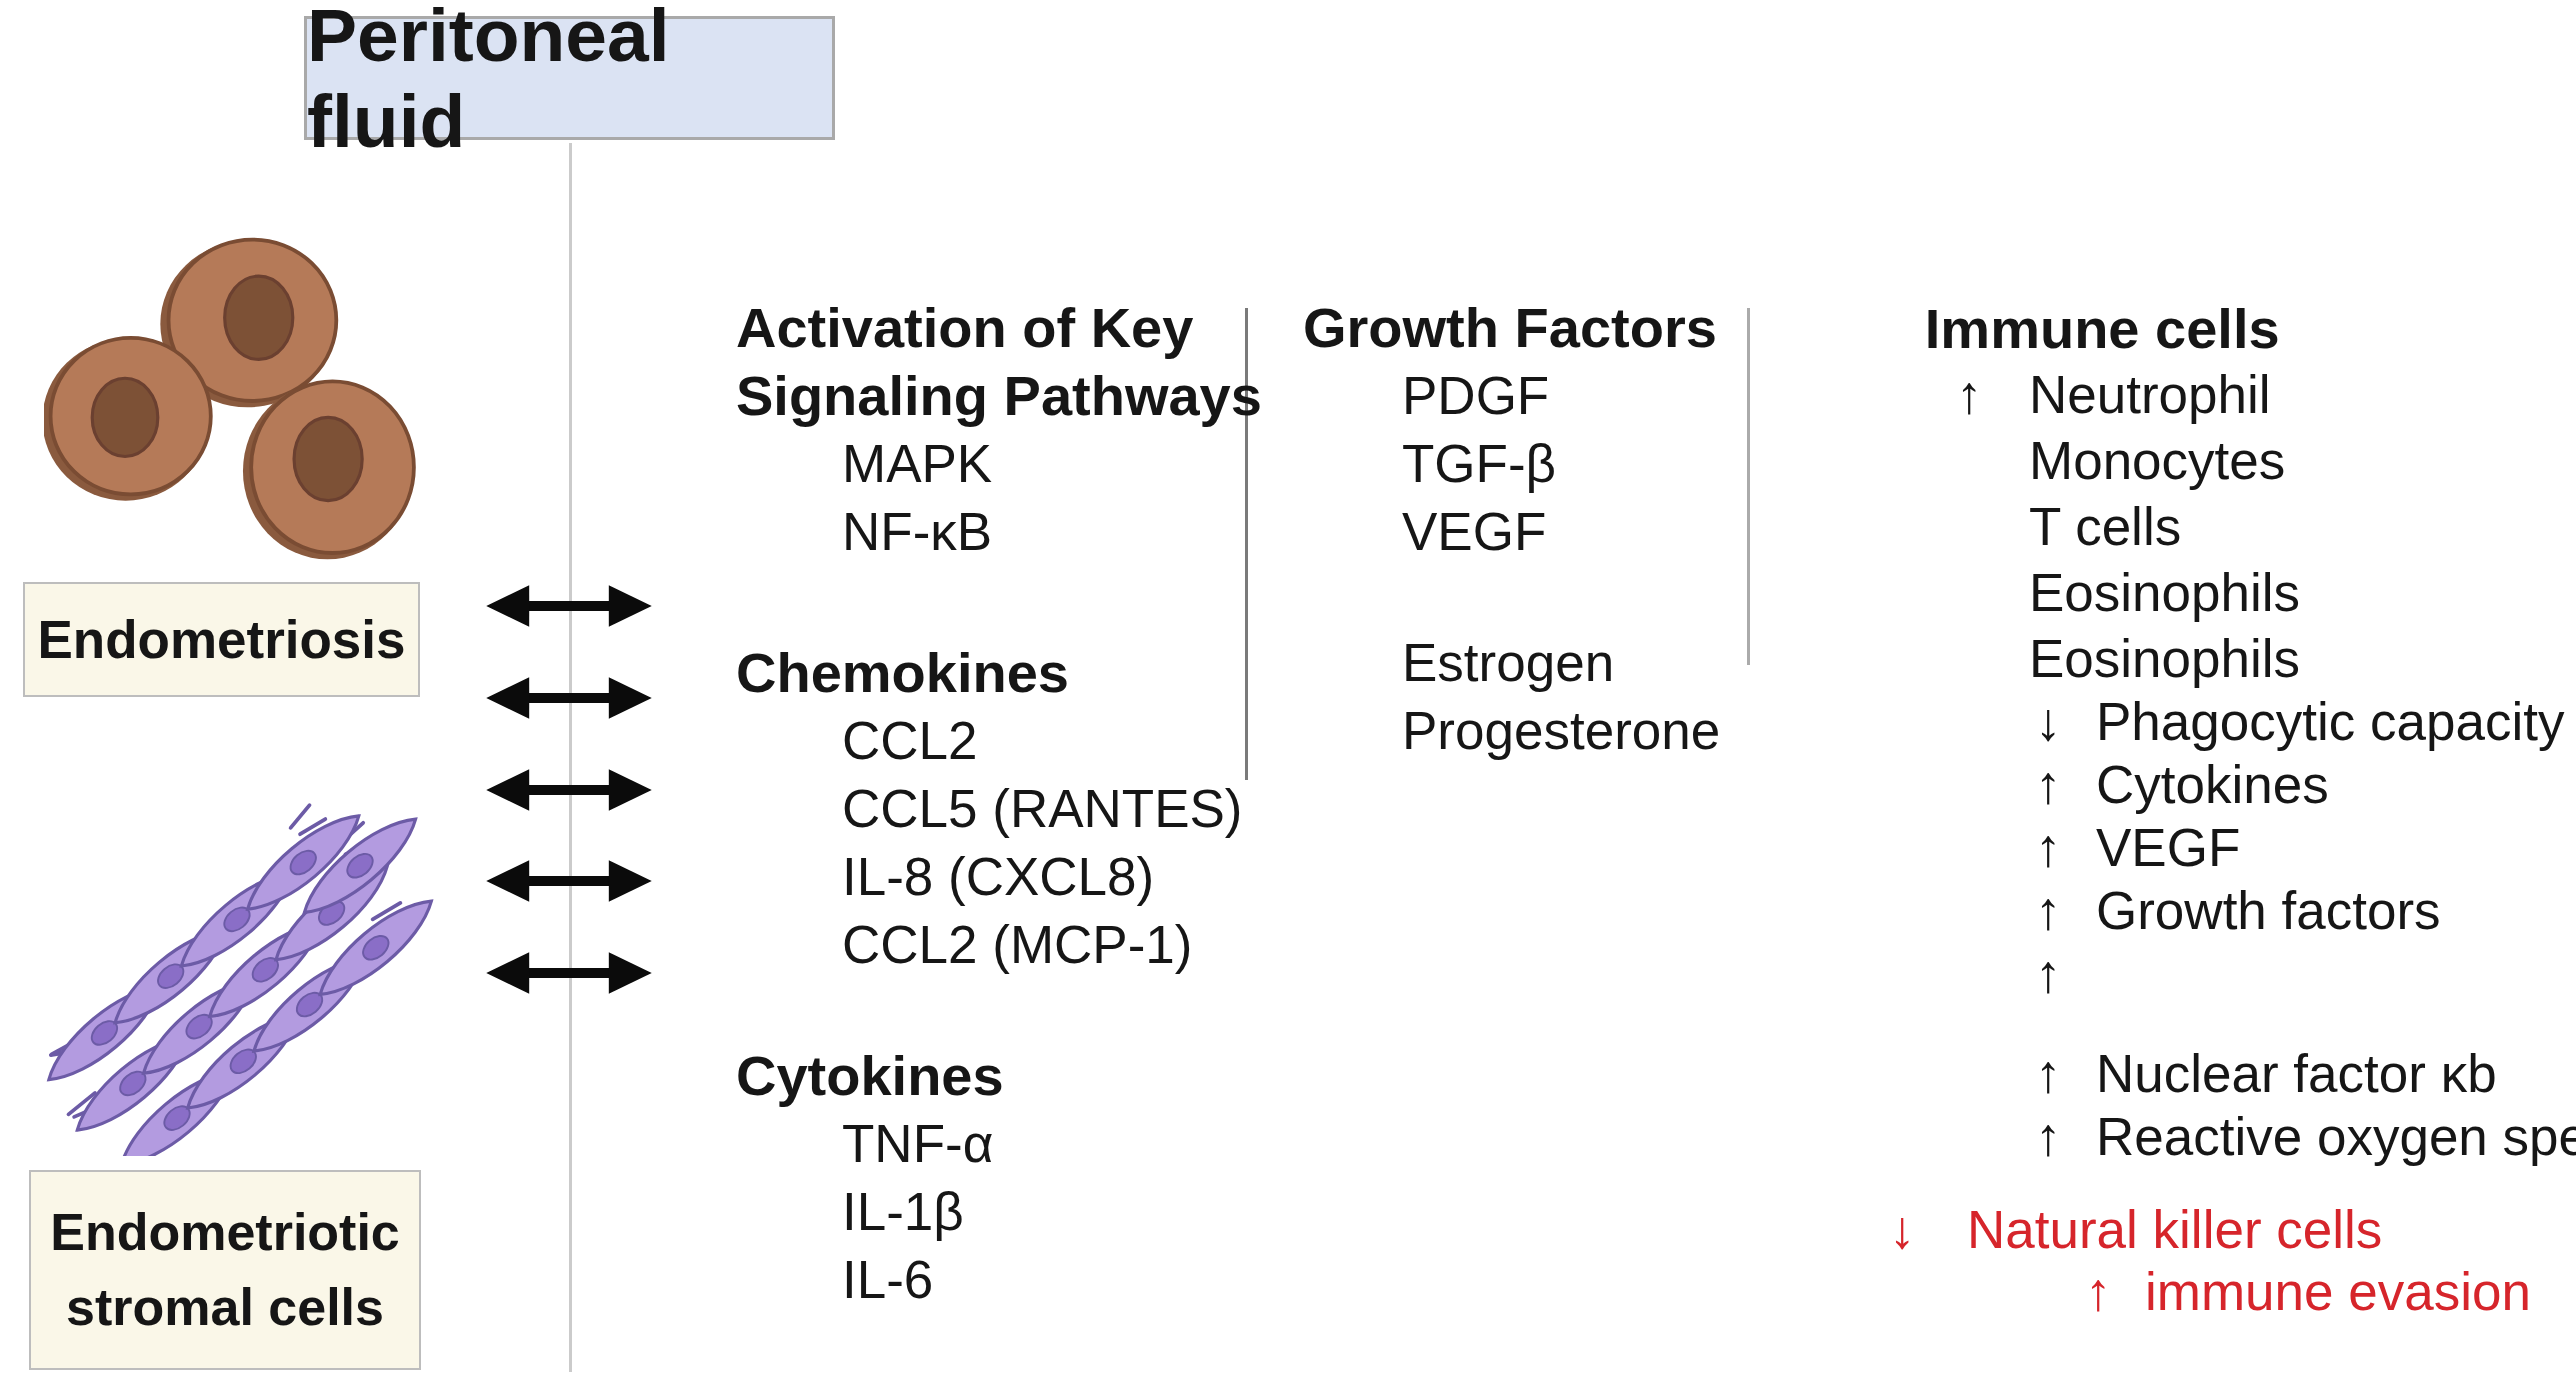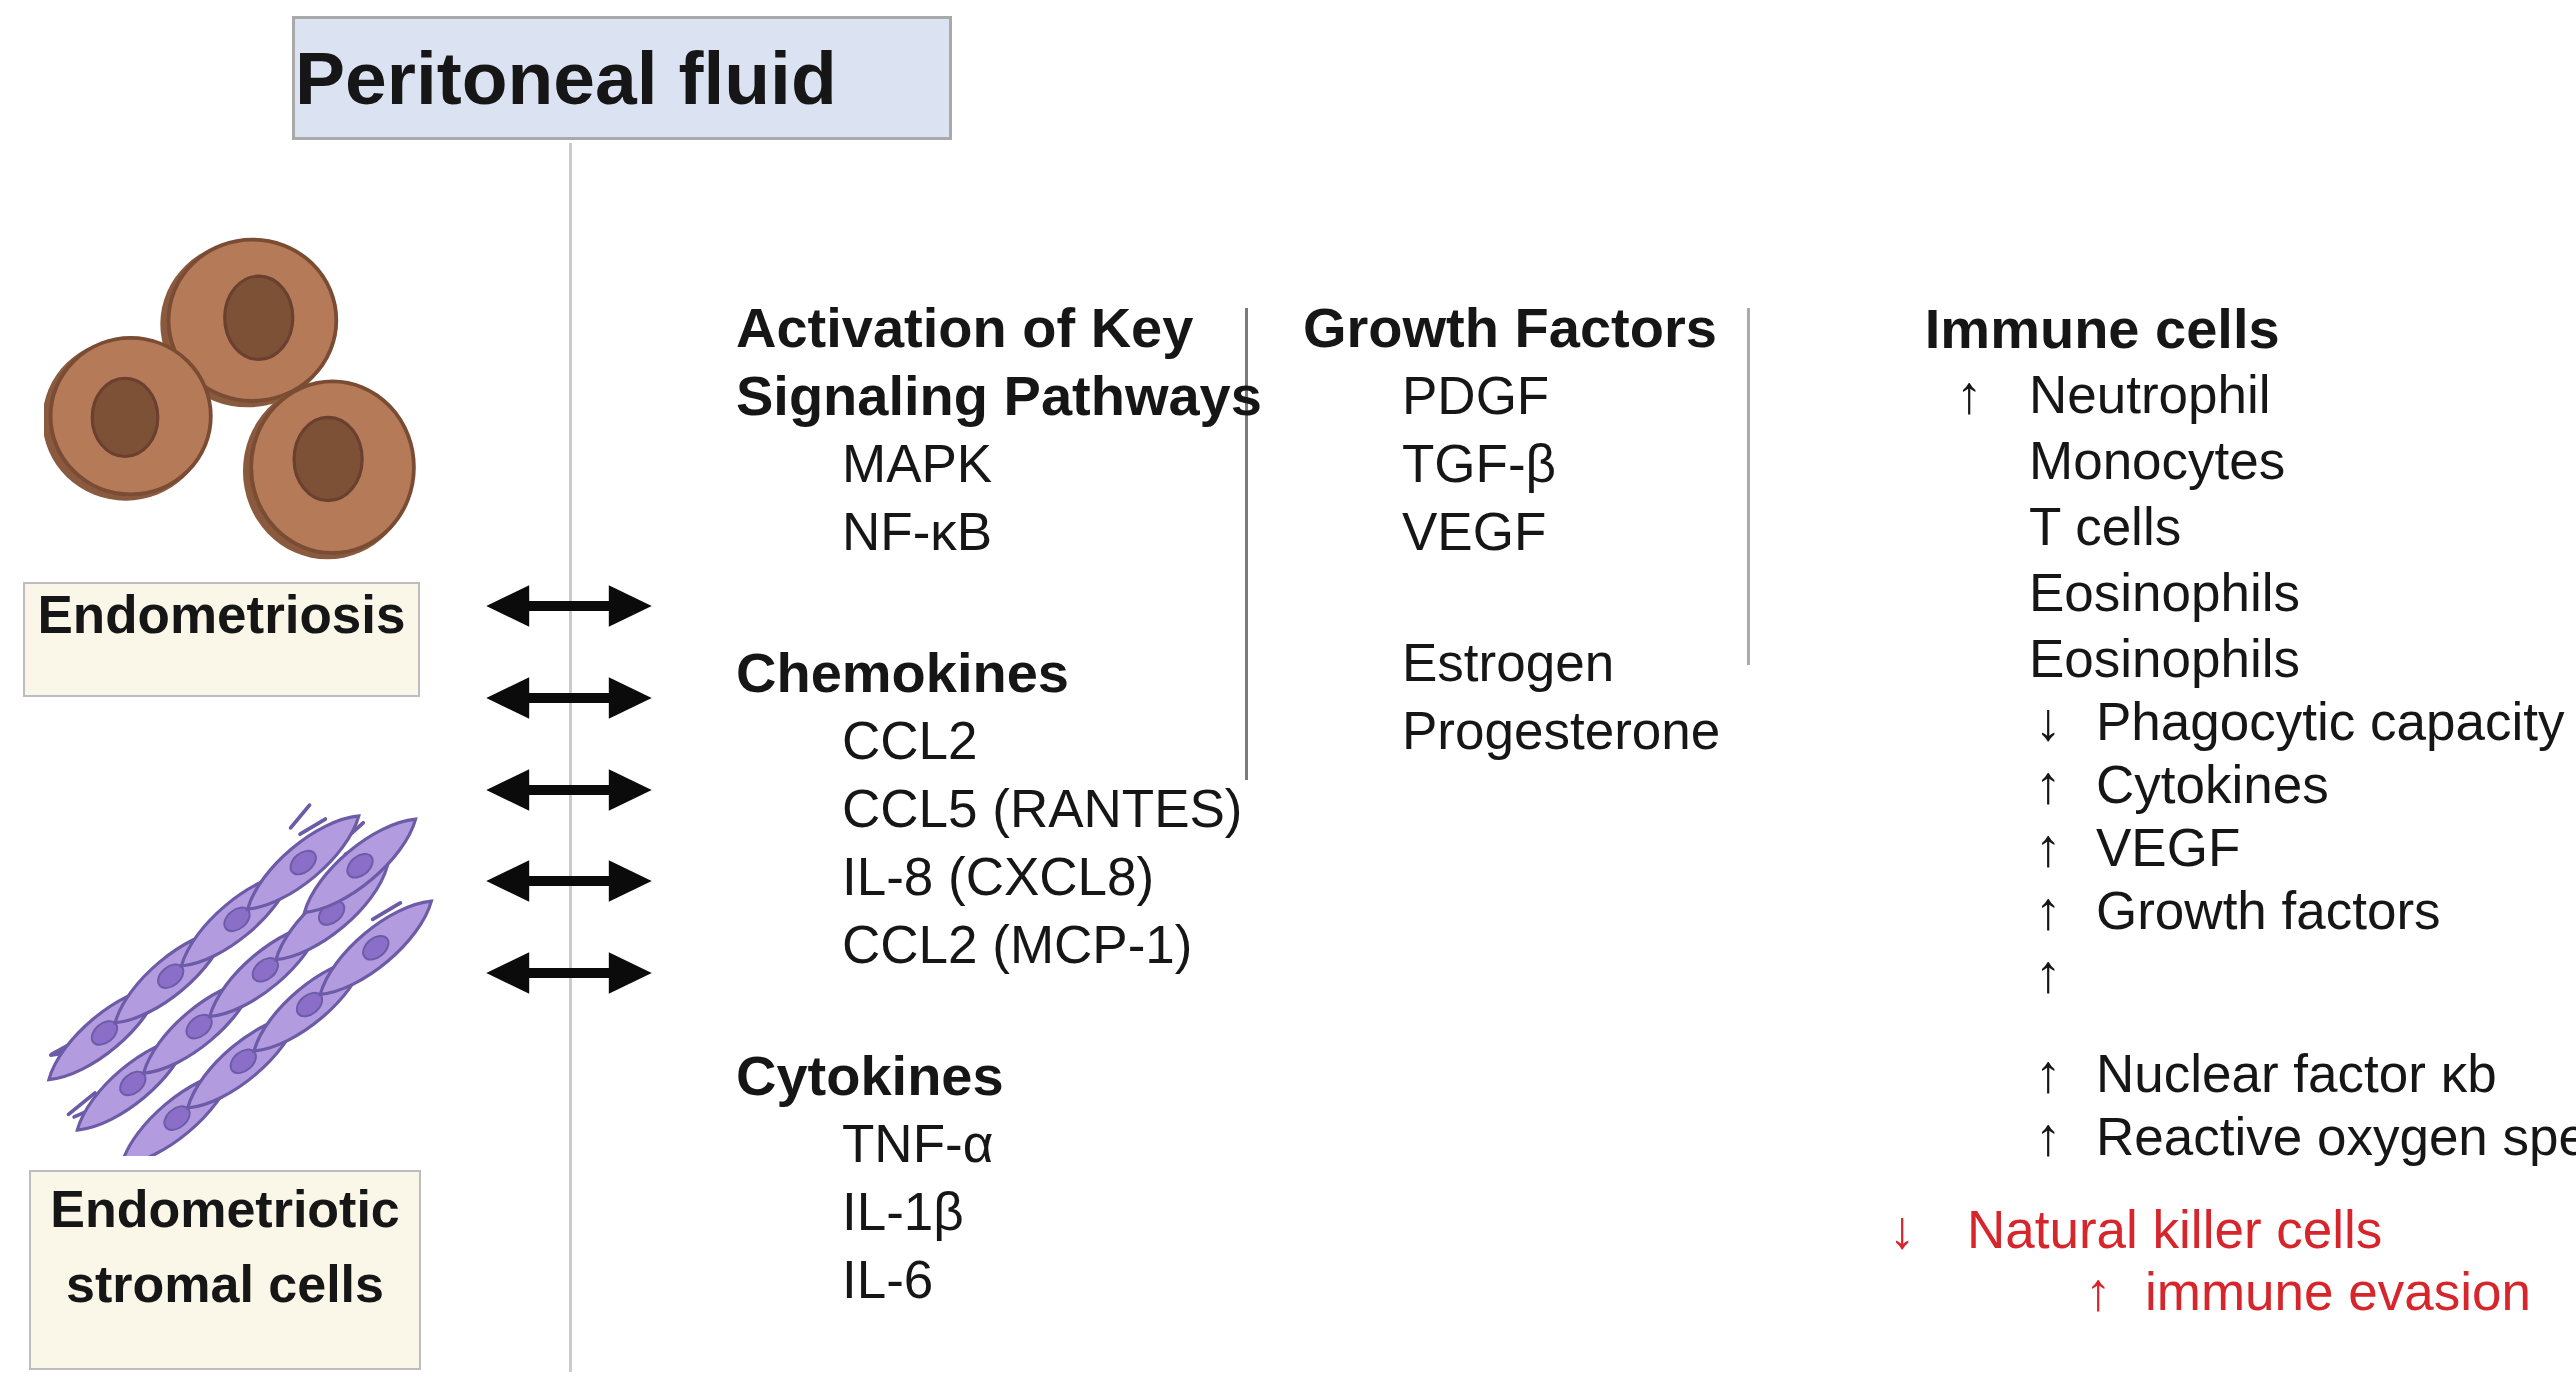--- a/index.html
+++ b/index.html
@@ -2,34 +2,34 @@
 <html style="font-size:10px"><head>
 <meta charset="utf-8">
 <style>
   html,body{margin:0;padding:0;background:#ffffff;}
   .canvas{
     position:relative;width:2576px;height:1395px;background:#ffffff;
     font-family:"Liberation Sans", sans-serif;color:#161616;overflow:hidden;
   }
   
   .title-box{
-    position:absolute;left:292px;top:16.4px;width:660px;height:124px;
+    position:absolute;left:304px;top:16.4px;width:531px;height:124px;
     background:#dbe3f3;border:3.2px solid #a9a9a9;box-sizing:border-box;
     display:flex;align-items:center;justify-content:flex-start;
   }
   .title-box span{font-size:75px;font-weight:bold;}
   
   .vline{position:absolute;background:#cbcbcb;}
   .main-vline{left:569px;top:143px;width:2.5px;height:1229px;background:#cbcbcb;}
   .divA{left:1245px;top:308px;width:2.5px;height:472px;background:#7a7a7a;}
   .divB{left:1747px;top:308px;width:2.5px;height:357px;background:#ababab;}
   
   .label-box{
     position:absolute;background:#faf7e8;border:2.5px solid #bdbdbd;box-sizing:border-box;
-    display:flex;flex-direction:column;align-items:center;justify-content:flex-start;
+    display:flex;flex-direction:column;align-items:center;justify-content:center;
     font-weight:bold;text-align:center;
   }
   .endo-box{left:23px;top:582px;width:397px;height:115px;font-size:53px;}
   .stromal-box{left:29px;top:1170px;width:392px;height:200px;font-size:52px;line-height:75px;}
   
   .brown-cells{position:absolute;left:44px;top:237px;width:379px;height:328px;}
   .purple-cells{position:absolute;left:19px;top:790px;width:417px;height:366px;}
   .dbl-arrow{position:absolute;left:485px;width:168px;height:48px;}
   .a1{top:582px;} .a2{top:674px;} .a3{top:766px;} .a4{top:857px;} .a5{top:949px;}
   

